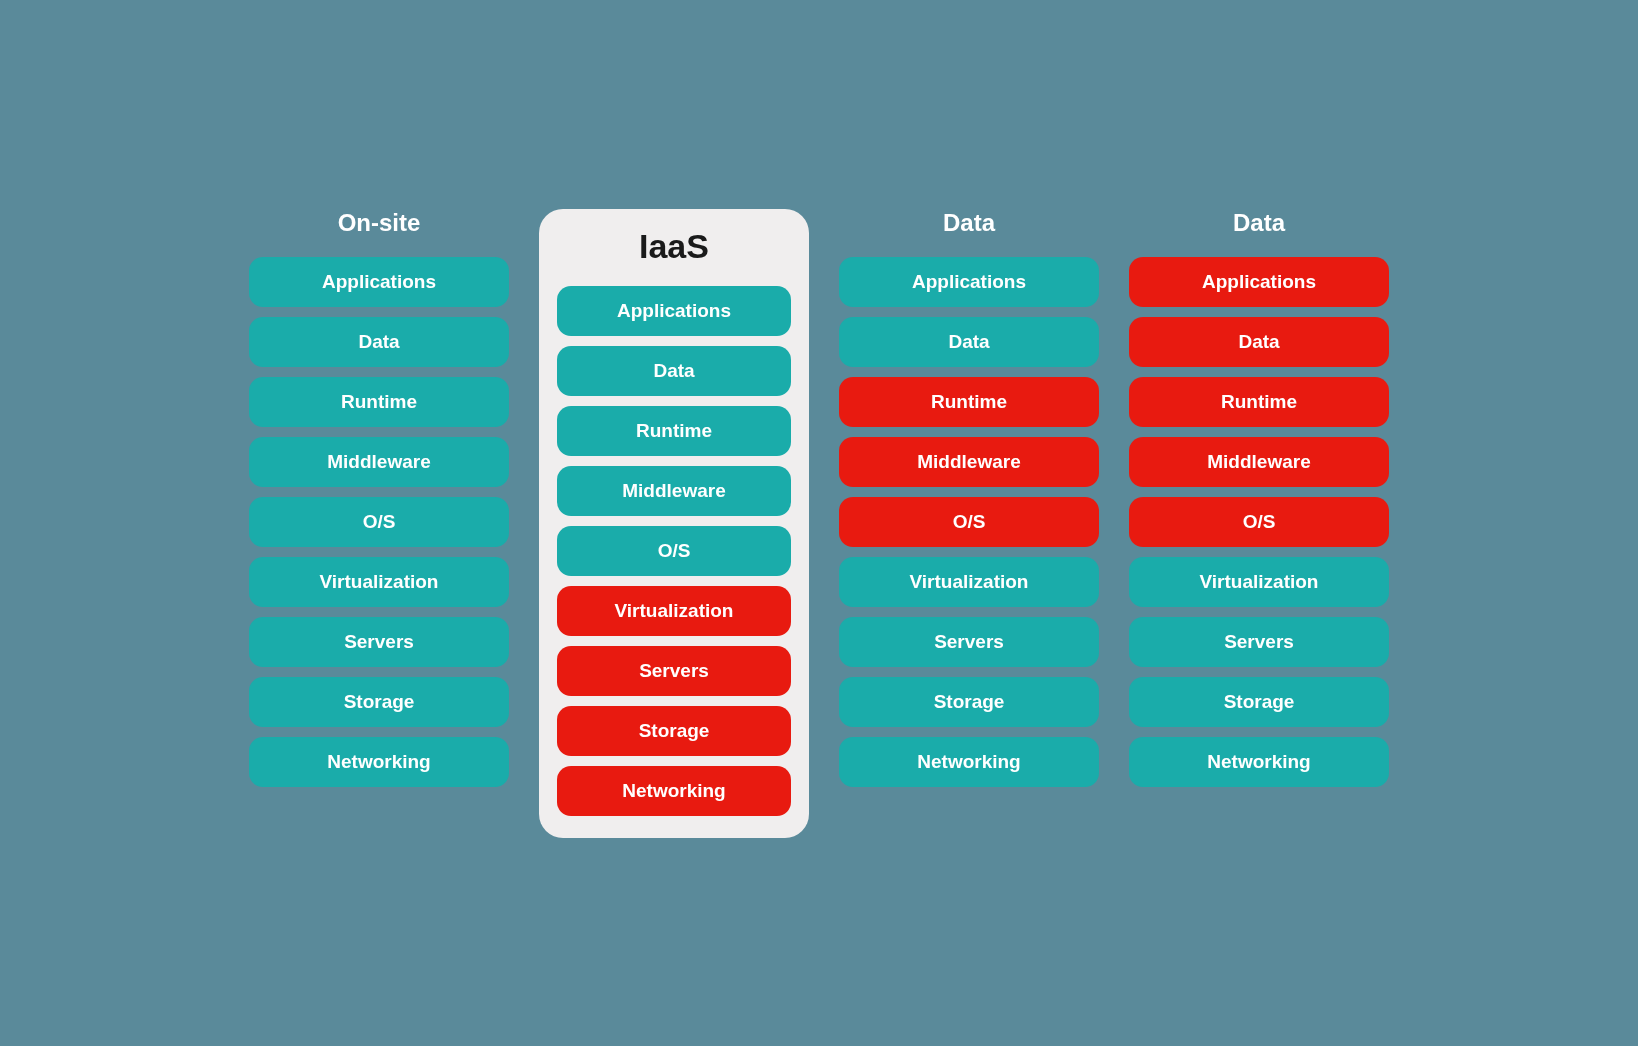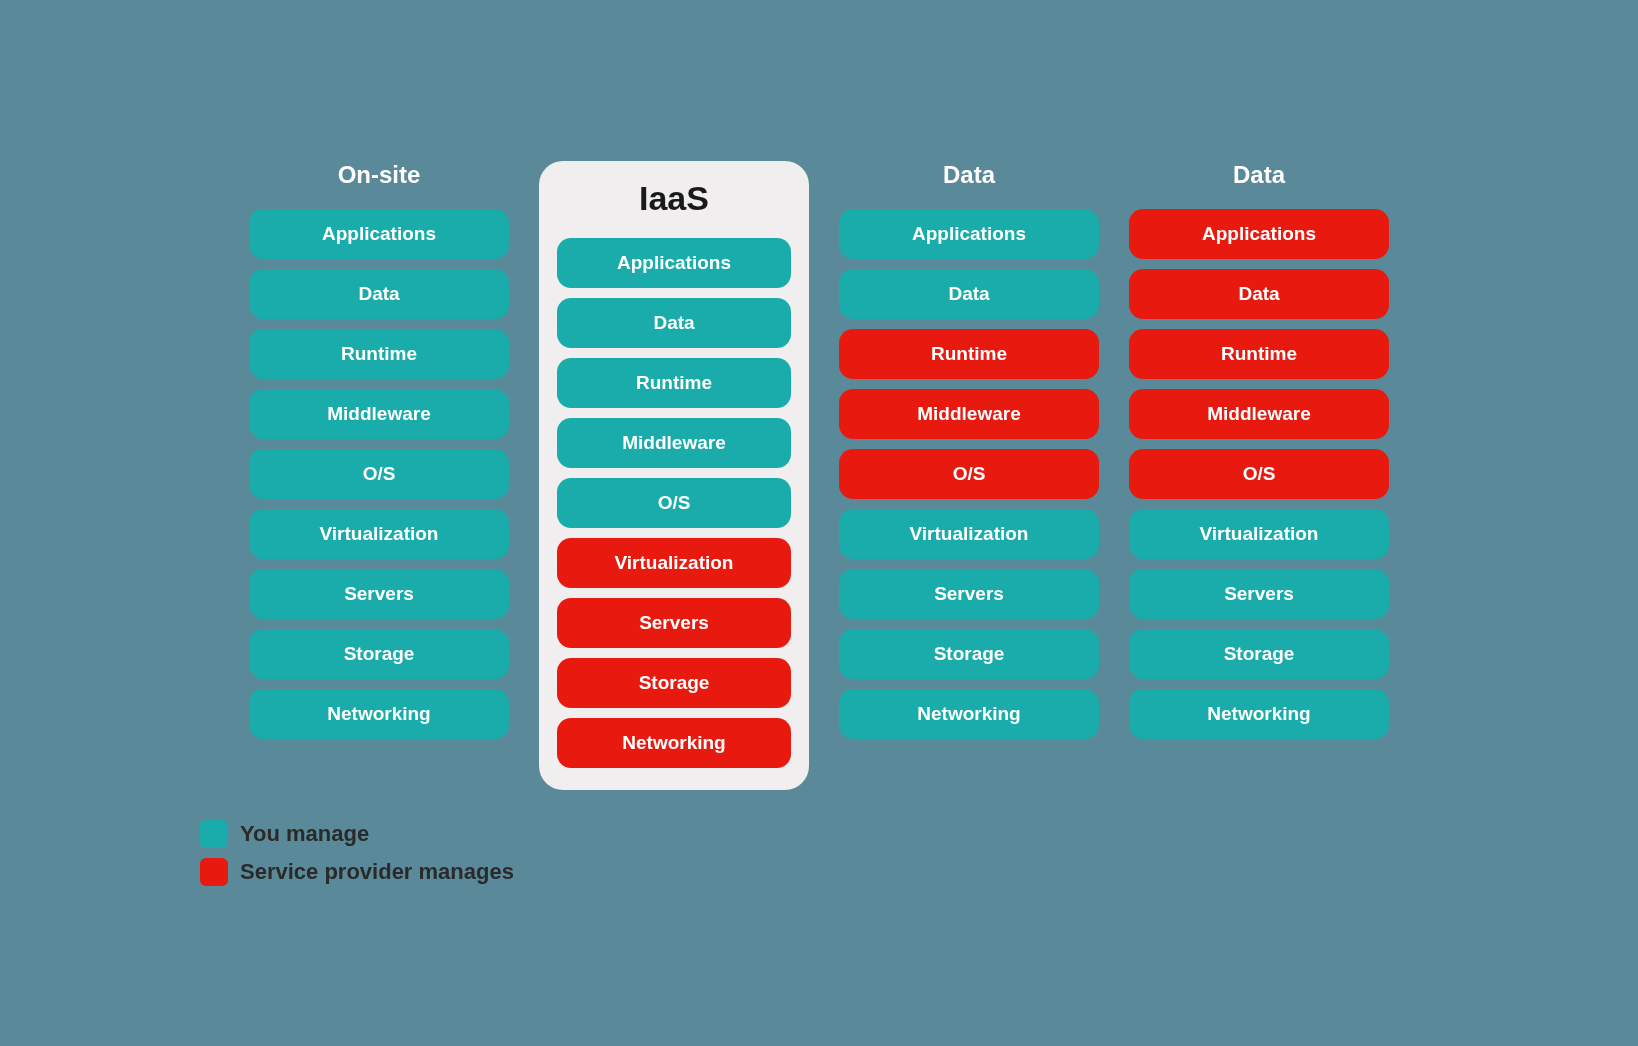--- a/index.html
+++ b/index.html
@@ -182,25 +182,14 @@
             <div class="item-badge red">Runtime</div>
             <div class="item-badge red">Middleware</div>
             <div class="item-badge red">O/S</div>
             <div class="item-badge teal">Virtualization</div>
             <div class="item-badge teal">Servers</div>
             <div class="item-badge teal">Storage</div>
             <div class="item-badge teal">Networking</div>
           </div>
         </div>
       </div>
-    <div class="legend-container" id="legend-container">
-
-    <div class="legend-item">
-          <div class="legend-dot" style="background-color: rgb(26, 172, 170); border-radius: 6px;"></div>
-          <span class="legend-label">You manage</span>
-        </div>
-        <div class="legend-item">
-          <div class="legend-dot" style="background-color: rgb(232, 26, 16); border-radius: 6px;"></div>
-          <span class="legend-label">Service provider manages</span>
-        </div>
-      </div>
   </div>
 </div>
 
 </body></html>

